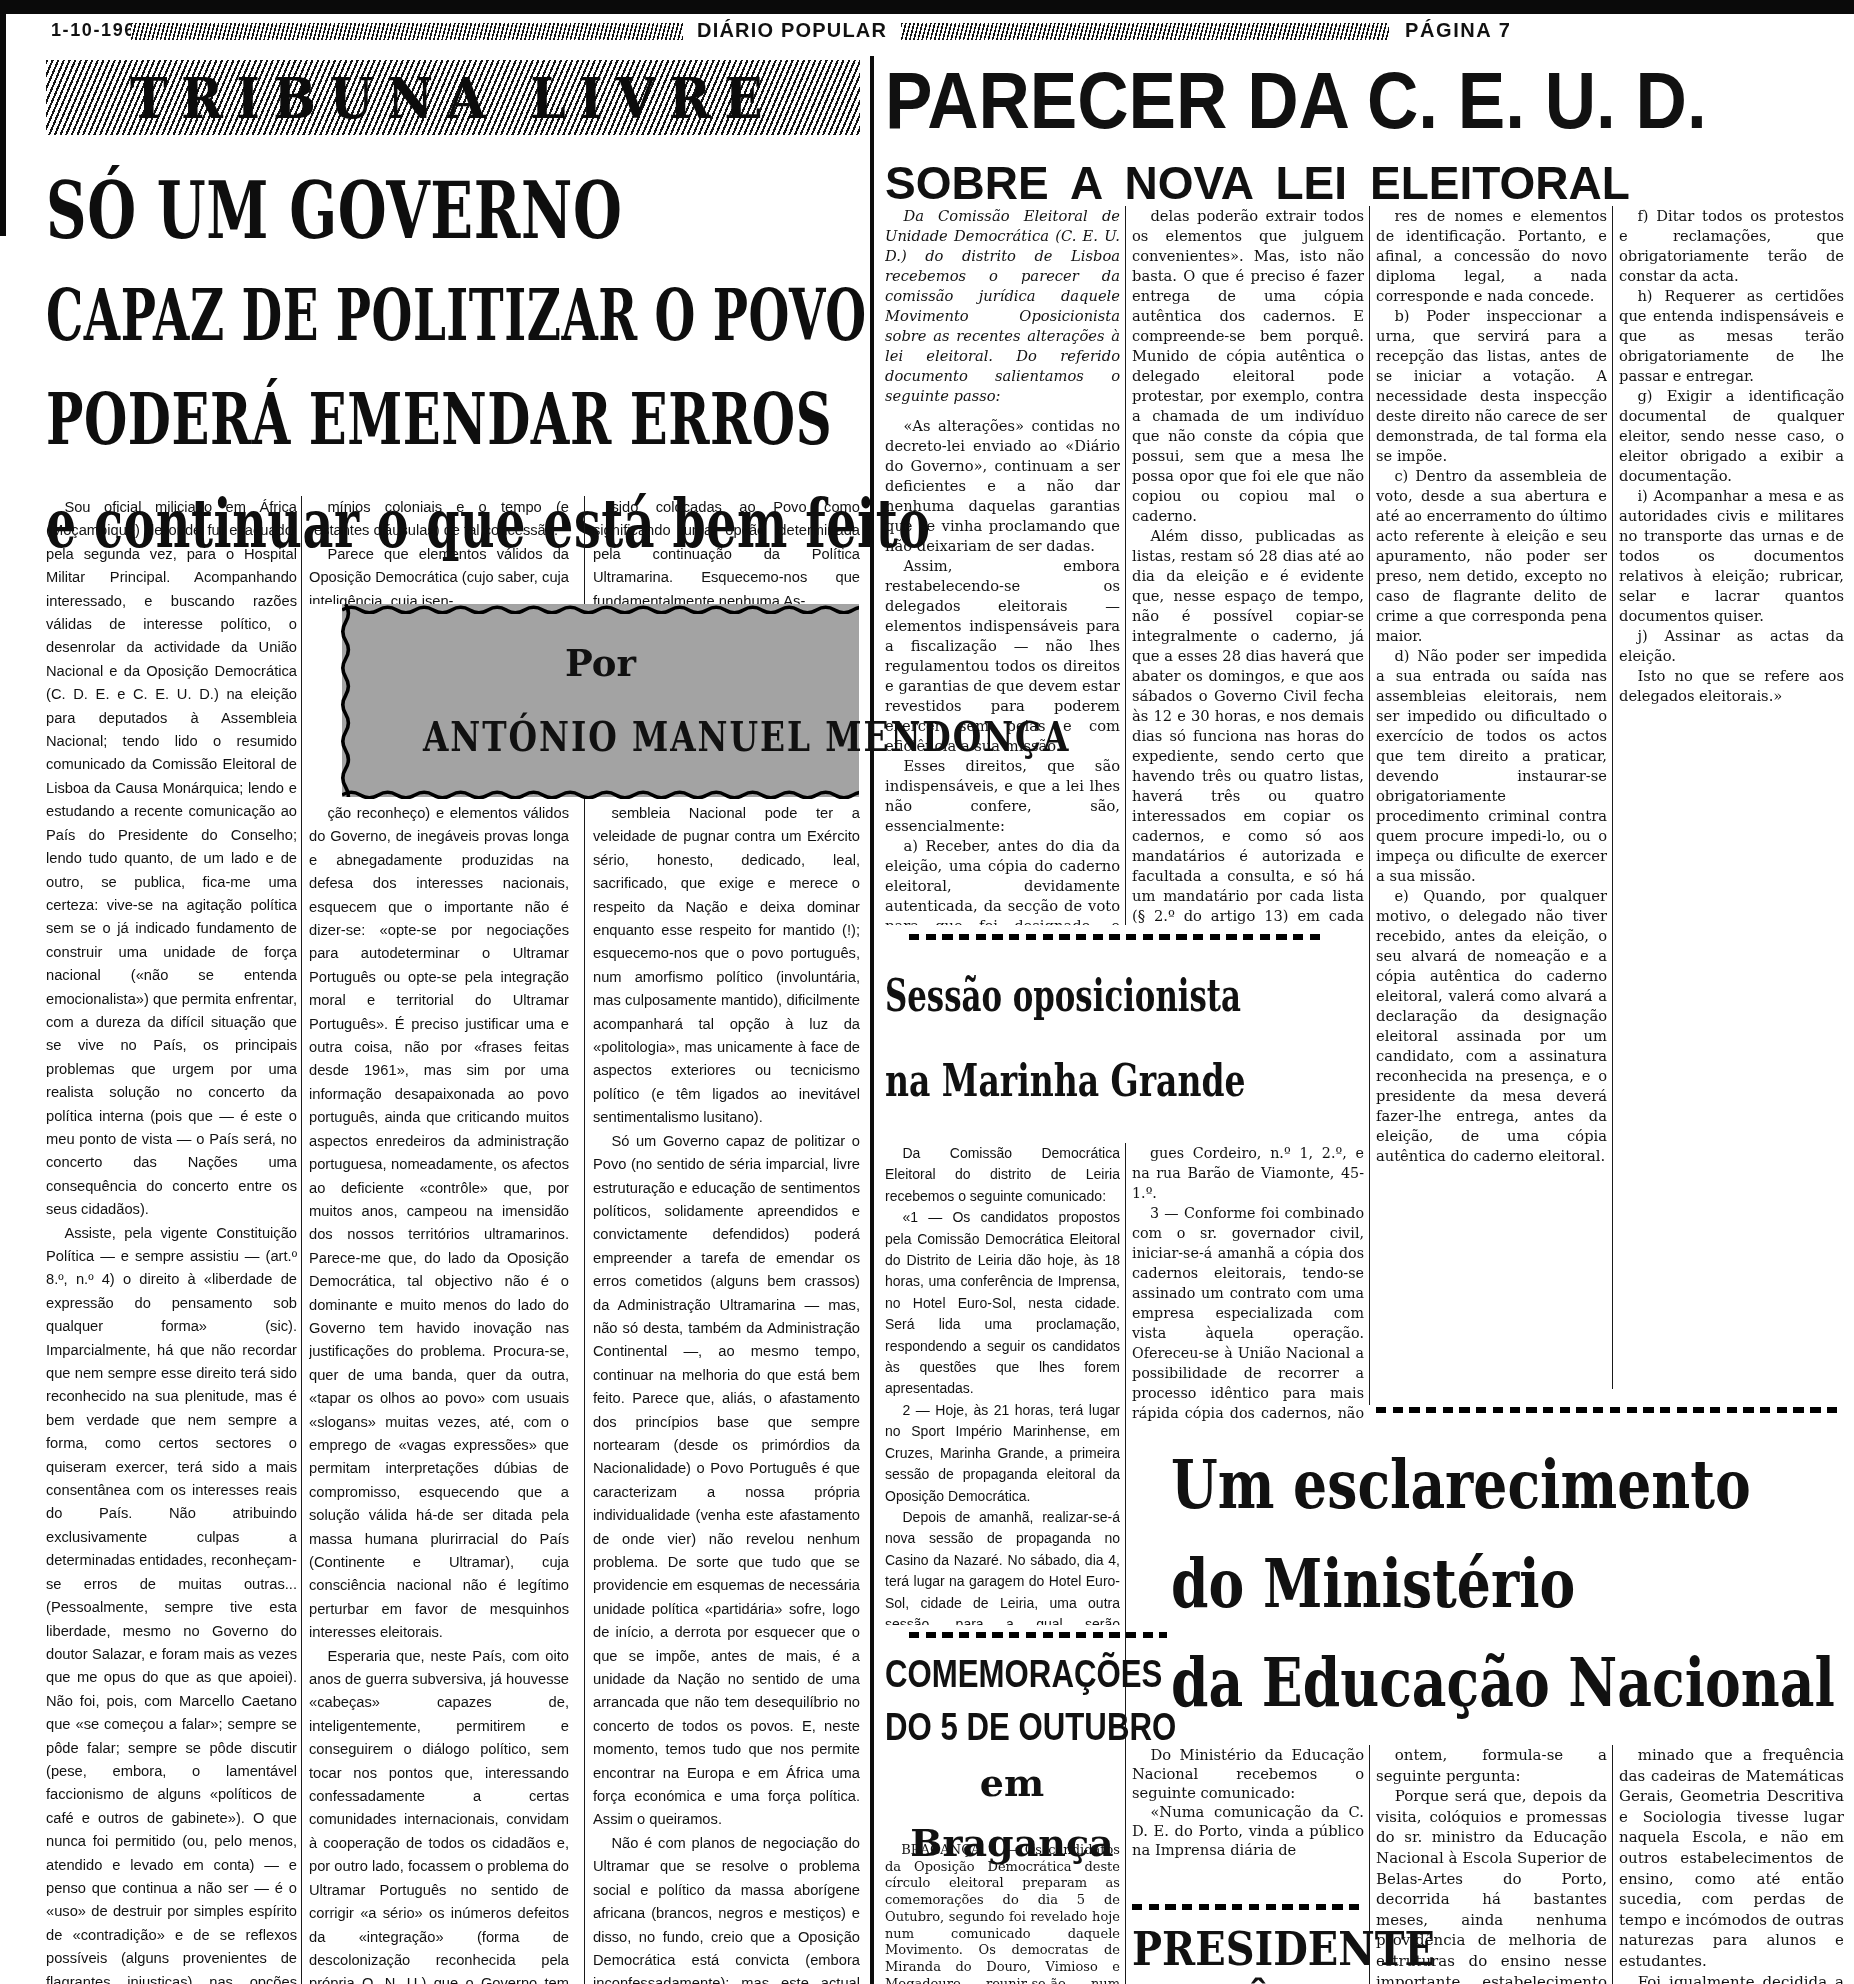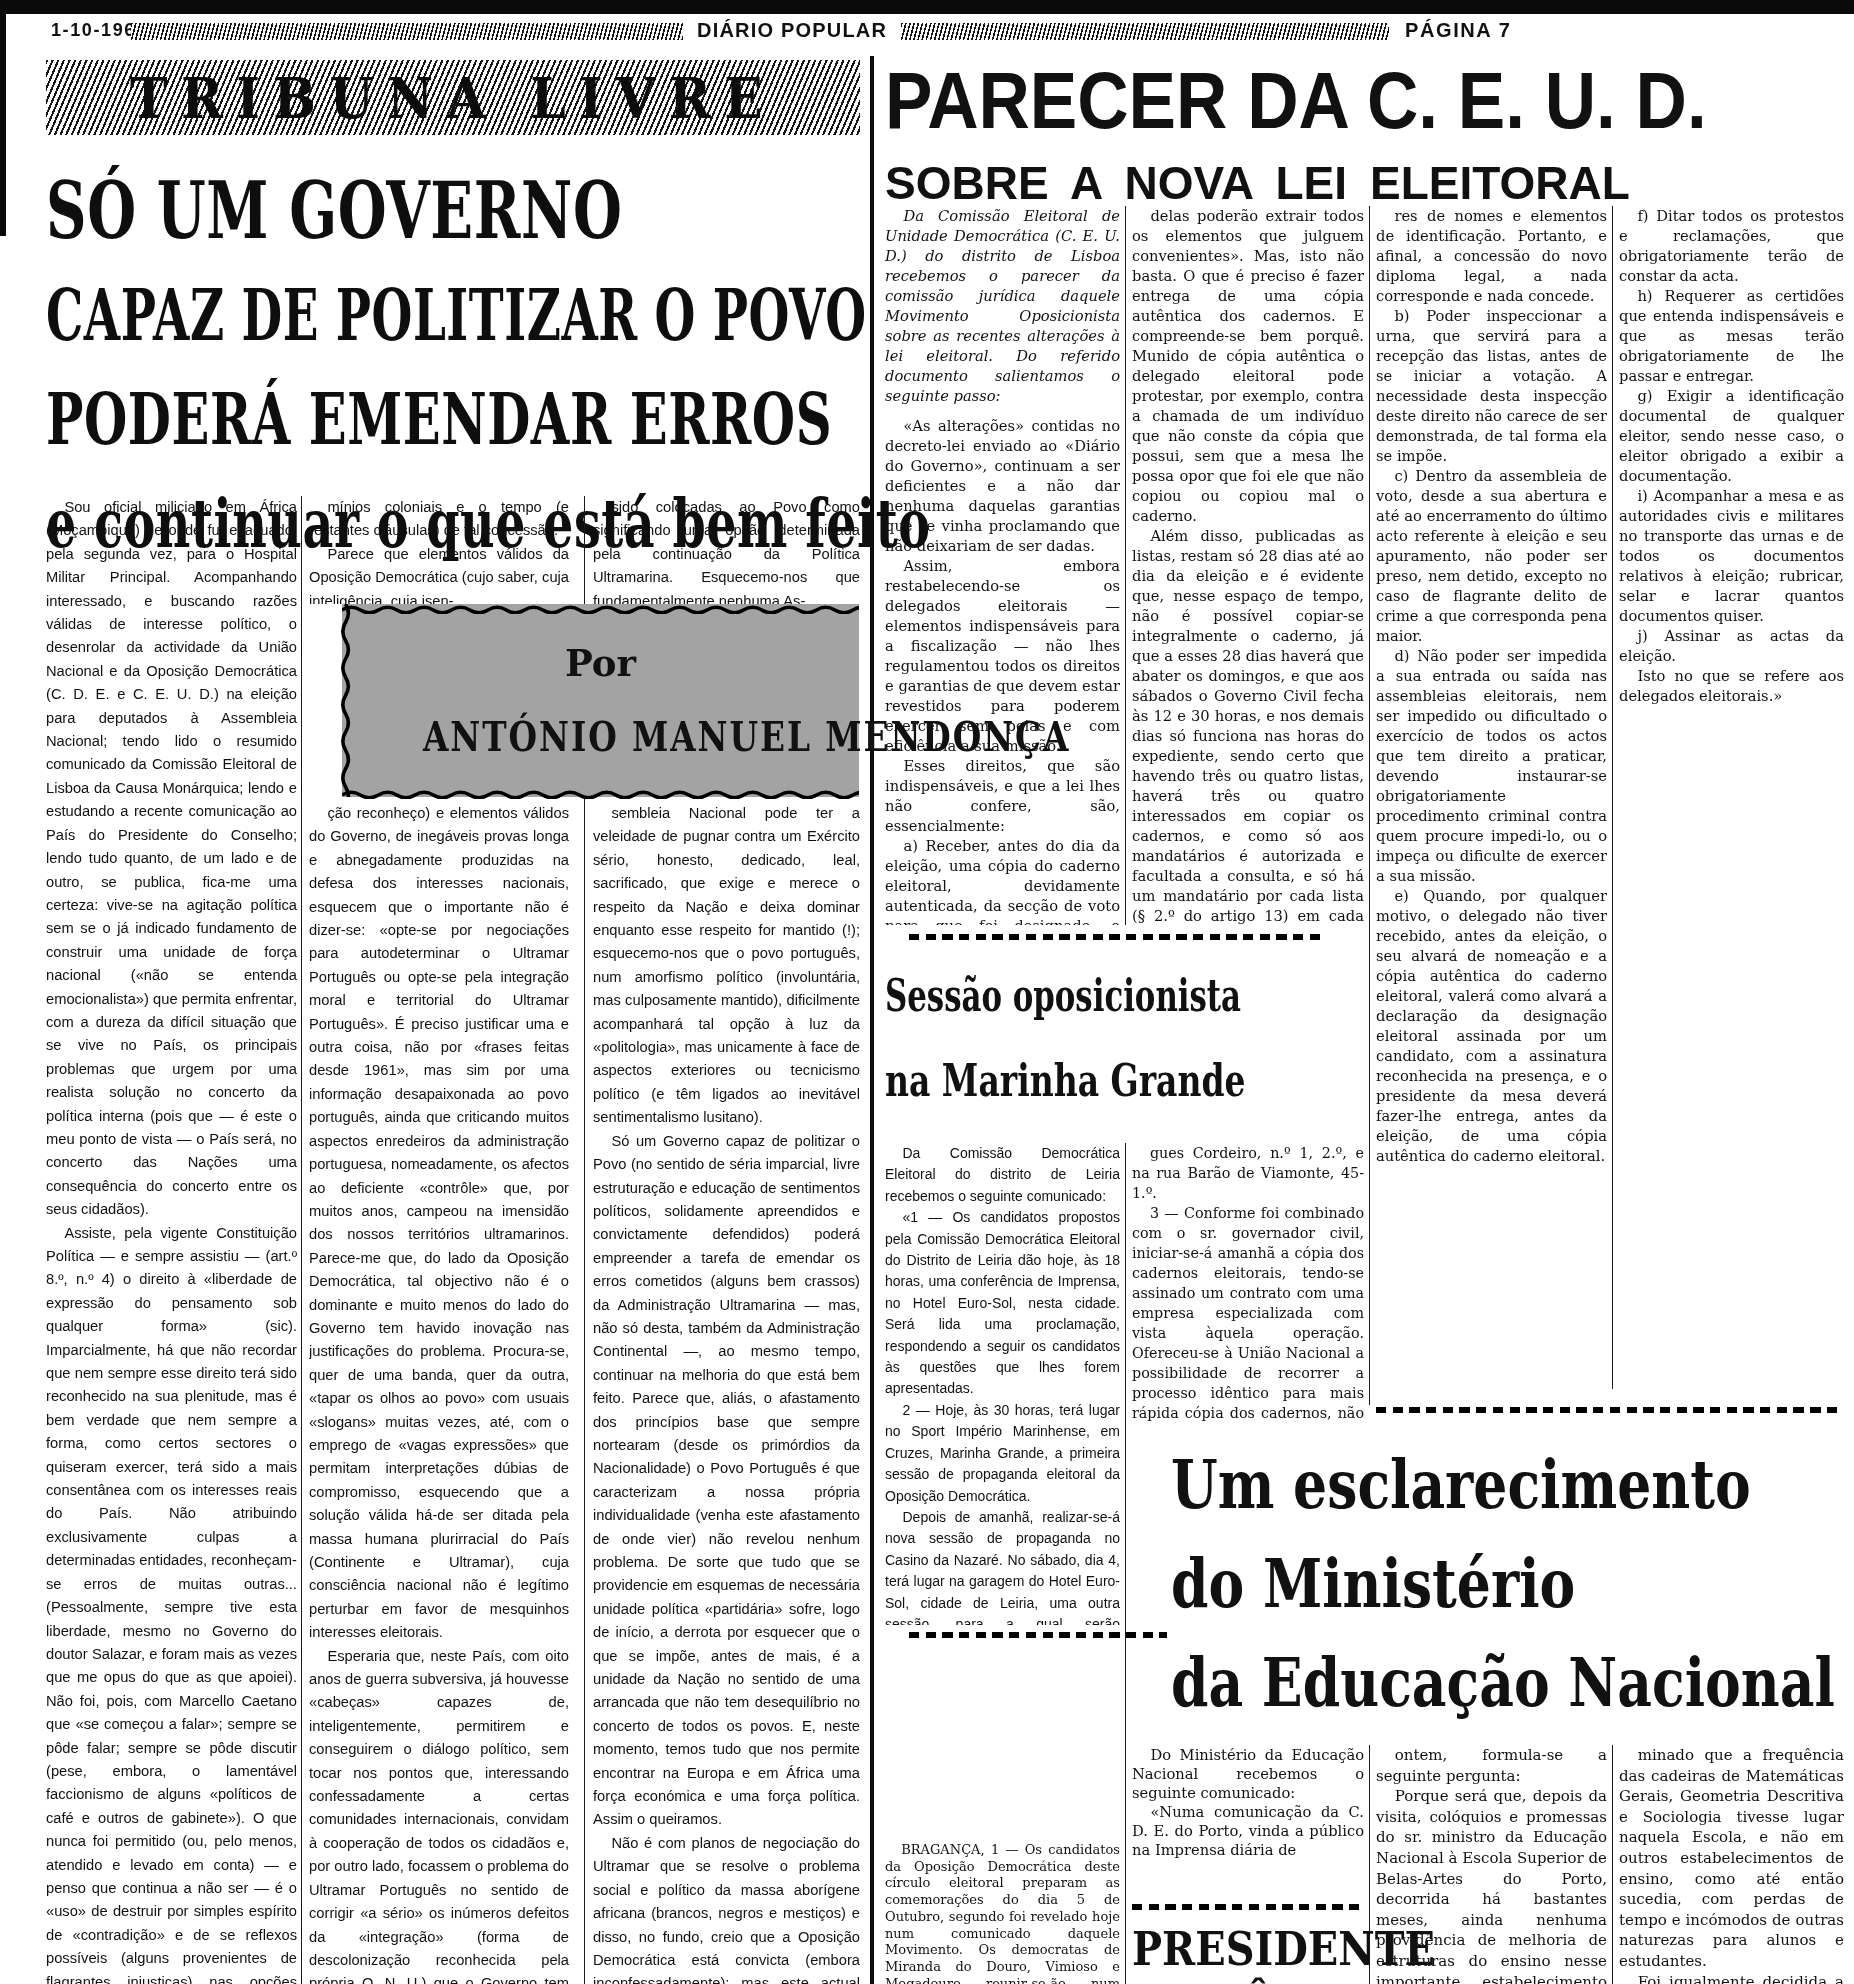--- a/index.html
+++ b/index.html
@@ -147,29 +147,38 @@
   <div class="abs dotted-sep" style="left:1376px;top:1407px;width:464px;"></div>
   <div class="abs dotted-sep" style="left:909px;top:1632px;width:258px;"></div>
 
   <div class="abs serif" style="left:885px;top:953px;width:476px;font-weight:bold;line-height:85px;font-size:44px;">
     <div><span class="sx sx70">Sessão oposicionista</span></div>
     <div><span class="sx sx75">na Marinha Grande</span></div>
   </div>
   <div class="abs colbox body-left" style="left:885px;top:1143px;width:235px;height:482px;font-size:14px;line-height:21.4px;">
       <p>Da Comissão Democrática Eleitoral do distrito de Leiria recebemos o seguinte comunicado:</p>
       <p>«1 — Os candidatos propostos pela Comissão Democrática Eleitoral do Distrito de Leiria dão hoje, às 18 horas, uma conferência de Imprensa, no Hotel Euro-Sol, nesta cidade. Será lida uma proclamação, respondendo a seguir os candidatos às questões que lhes forem apresentadas.</p>
-      <p>2 — Hoje, às 30 horas, terá lugar no Sport Império Marinhense, em Cruzes, Marinha Grande, a primeira sessão de propaganda eleitoral da Oposição Democrática.</p>
+      <p>2 — Hoje, às 21 horas, terá lugar no Sport Império Marinhense, em Cruzes, Marinha Grande, a primeira sessão de propaganda eleitoral da Oposição Democrática.</p>
       <p>Depois de amanhã, realizar-se-á nova sessão de propaganda no Casino da Nazaré. No sábado, dia 4, terá lugar na garagem do Hotel Euro-Sol, cidade de Leiria, uma outra sessão, para a qual serão distribuídos convites na rua Rodri-</p>
     </div>
   <div class="abs vrule" style="left:1125px;top:1143px;height:1374px;"></div>
   <div class="abs colbox body-serif" style="left:1132px;top:1143px;width:232px;height:278px;font-size:14.3px;line-height:20px;">
       <p>gues Cordeiro, n.º 1, 2.º, e na rua Barão de Viamonte, 45-1.º.</p>
       <p>3 — Conforme foi combinado com o sr. governador civil, iniciar-se-á amanhã a cópia dos cadernos eleitorais, tendo-se assinado um contrato com uma empresa especializada com vista àquela operação. Ofereceu-se à União Nacional a possibilidade de recorrer a processo idêntico para mais rápida cópia dos cadernos, não tendo esta oferta merecido o interesse daquele organismo.»</p>
     </div>
 
+  <div class="abs" style="left:885px;top:1647px;width:254px;">
+    <div class="sans" style="font-size:39px;font-weight:bold;line-height:53px;">
+      <span class="sx sx80">COMEMORAÇÕES</span>
+    </div>
+    <div class="sans" style="font-size:39px;font-weight:bold;line-height:53px;">
+      <span class="sx sx80">DO 5 DE OUTUBRO</span>
+    </div>
+    <div class="serif" style="font-size:38px;font-weight:bold;line-height:60px;text-align:center;">em Bragança</div>
+  </div>
   <div class="abs colbox body-serif" style="left:885px;top:1842px;width:235px;height:369px;font-size:13px;line-height:16.7px;">
       <p>BRAGANÇA, 1 — Os candidatos da Oposição Democrática deste círculo eleitoral preparam as comemorações do dia 5 de Outubro, segundo foi revelado hoje num comunicado daquele Movimento. Os democratas de Miranda do Douro, Vimioso e Mogadouro reunir-se-ão num banquete em Sendim de Miranda.</p>
     </div>
 
   <div class="abs serif" style="left:1171px;top:1435px;width:675px;font-weight:bold;font-size:67px;line-height:99px;">
     <div><span class="sx sx80">Um esclarecimento</span></div>
     <div><span class="sx sx80">do Ministério</span></div>
     <div><span class="sx sx80">da Educação Nacional</span></div>
   </div>
 

